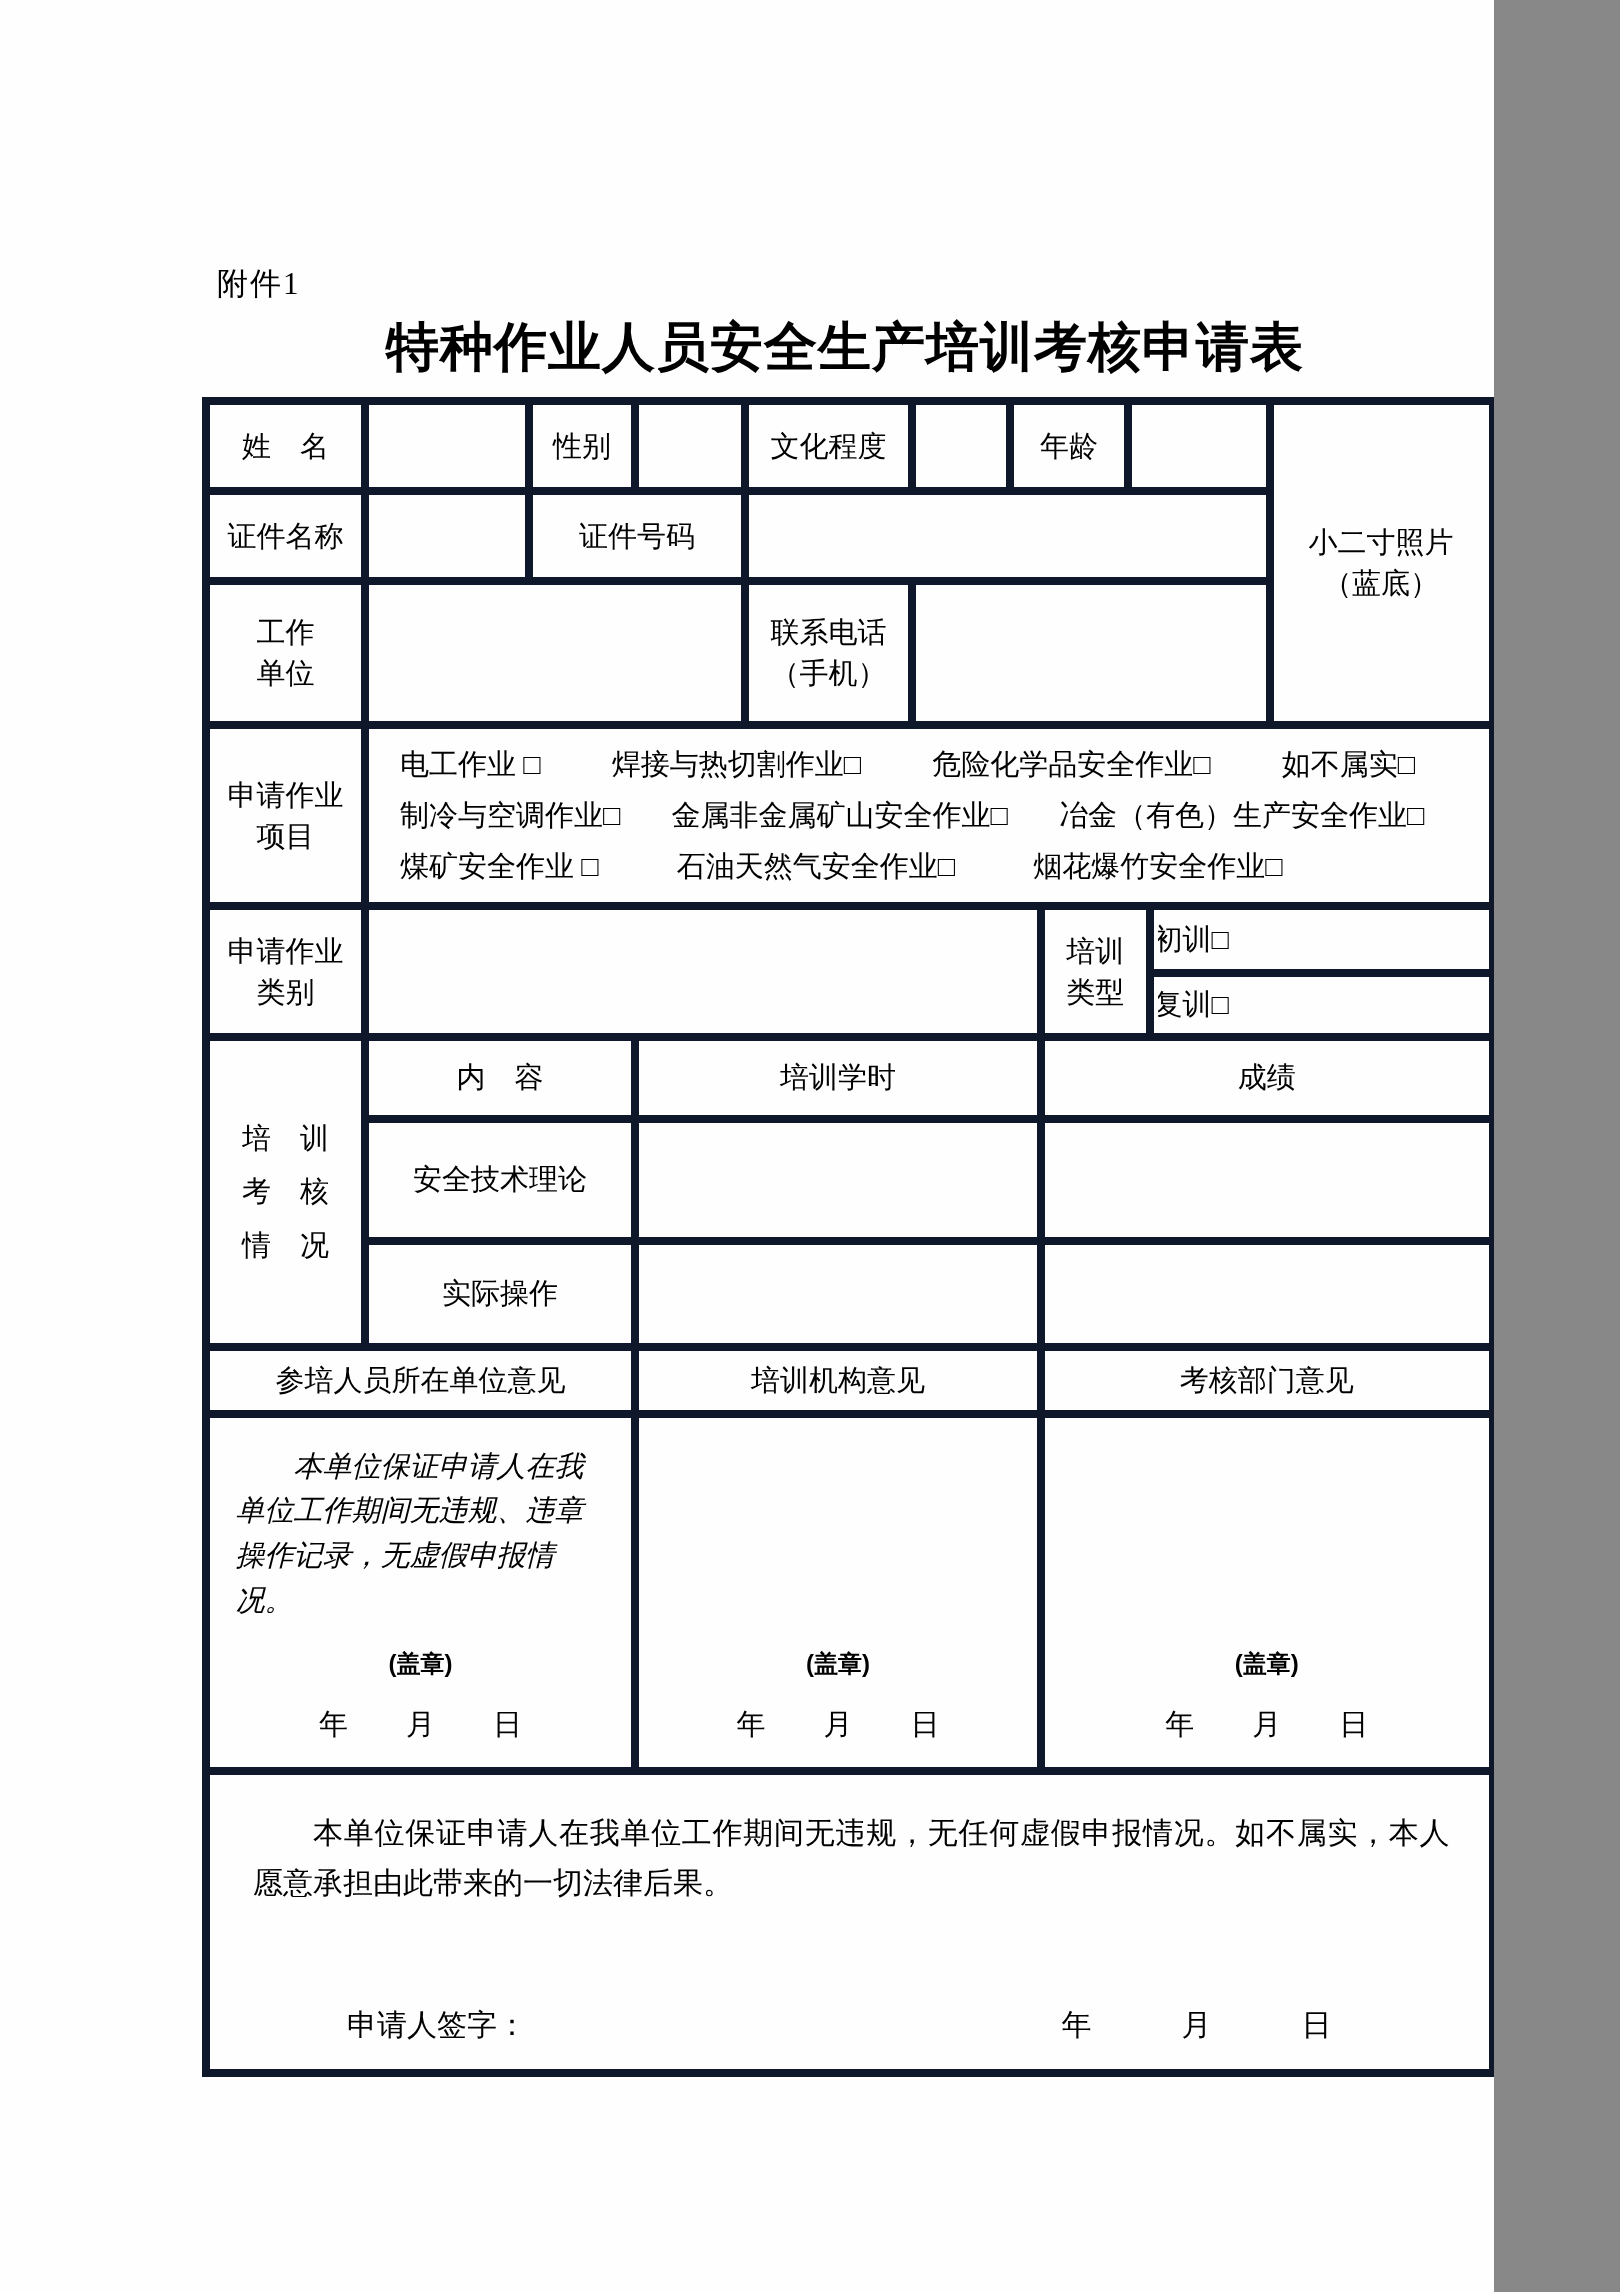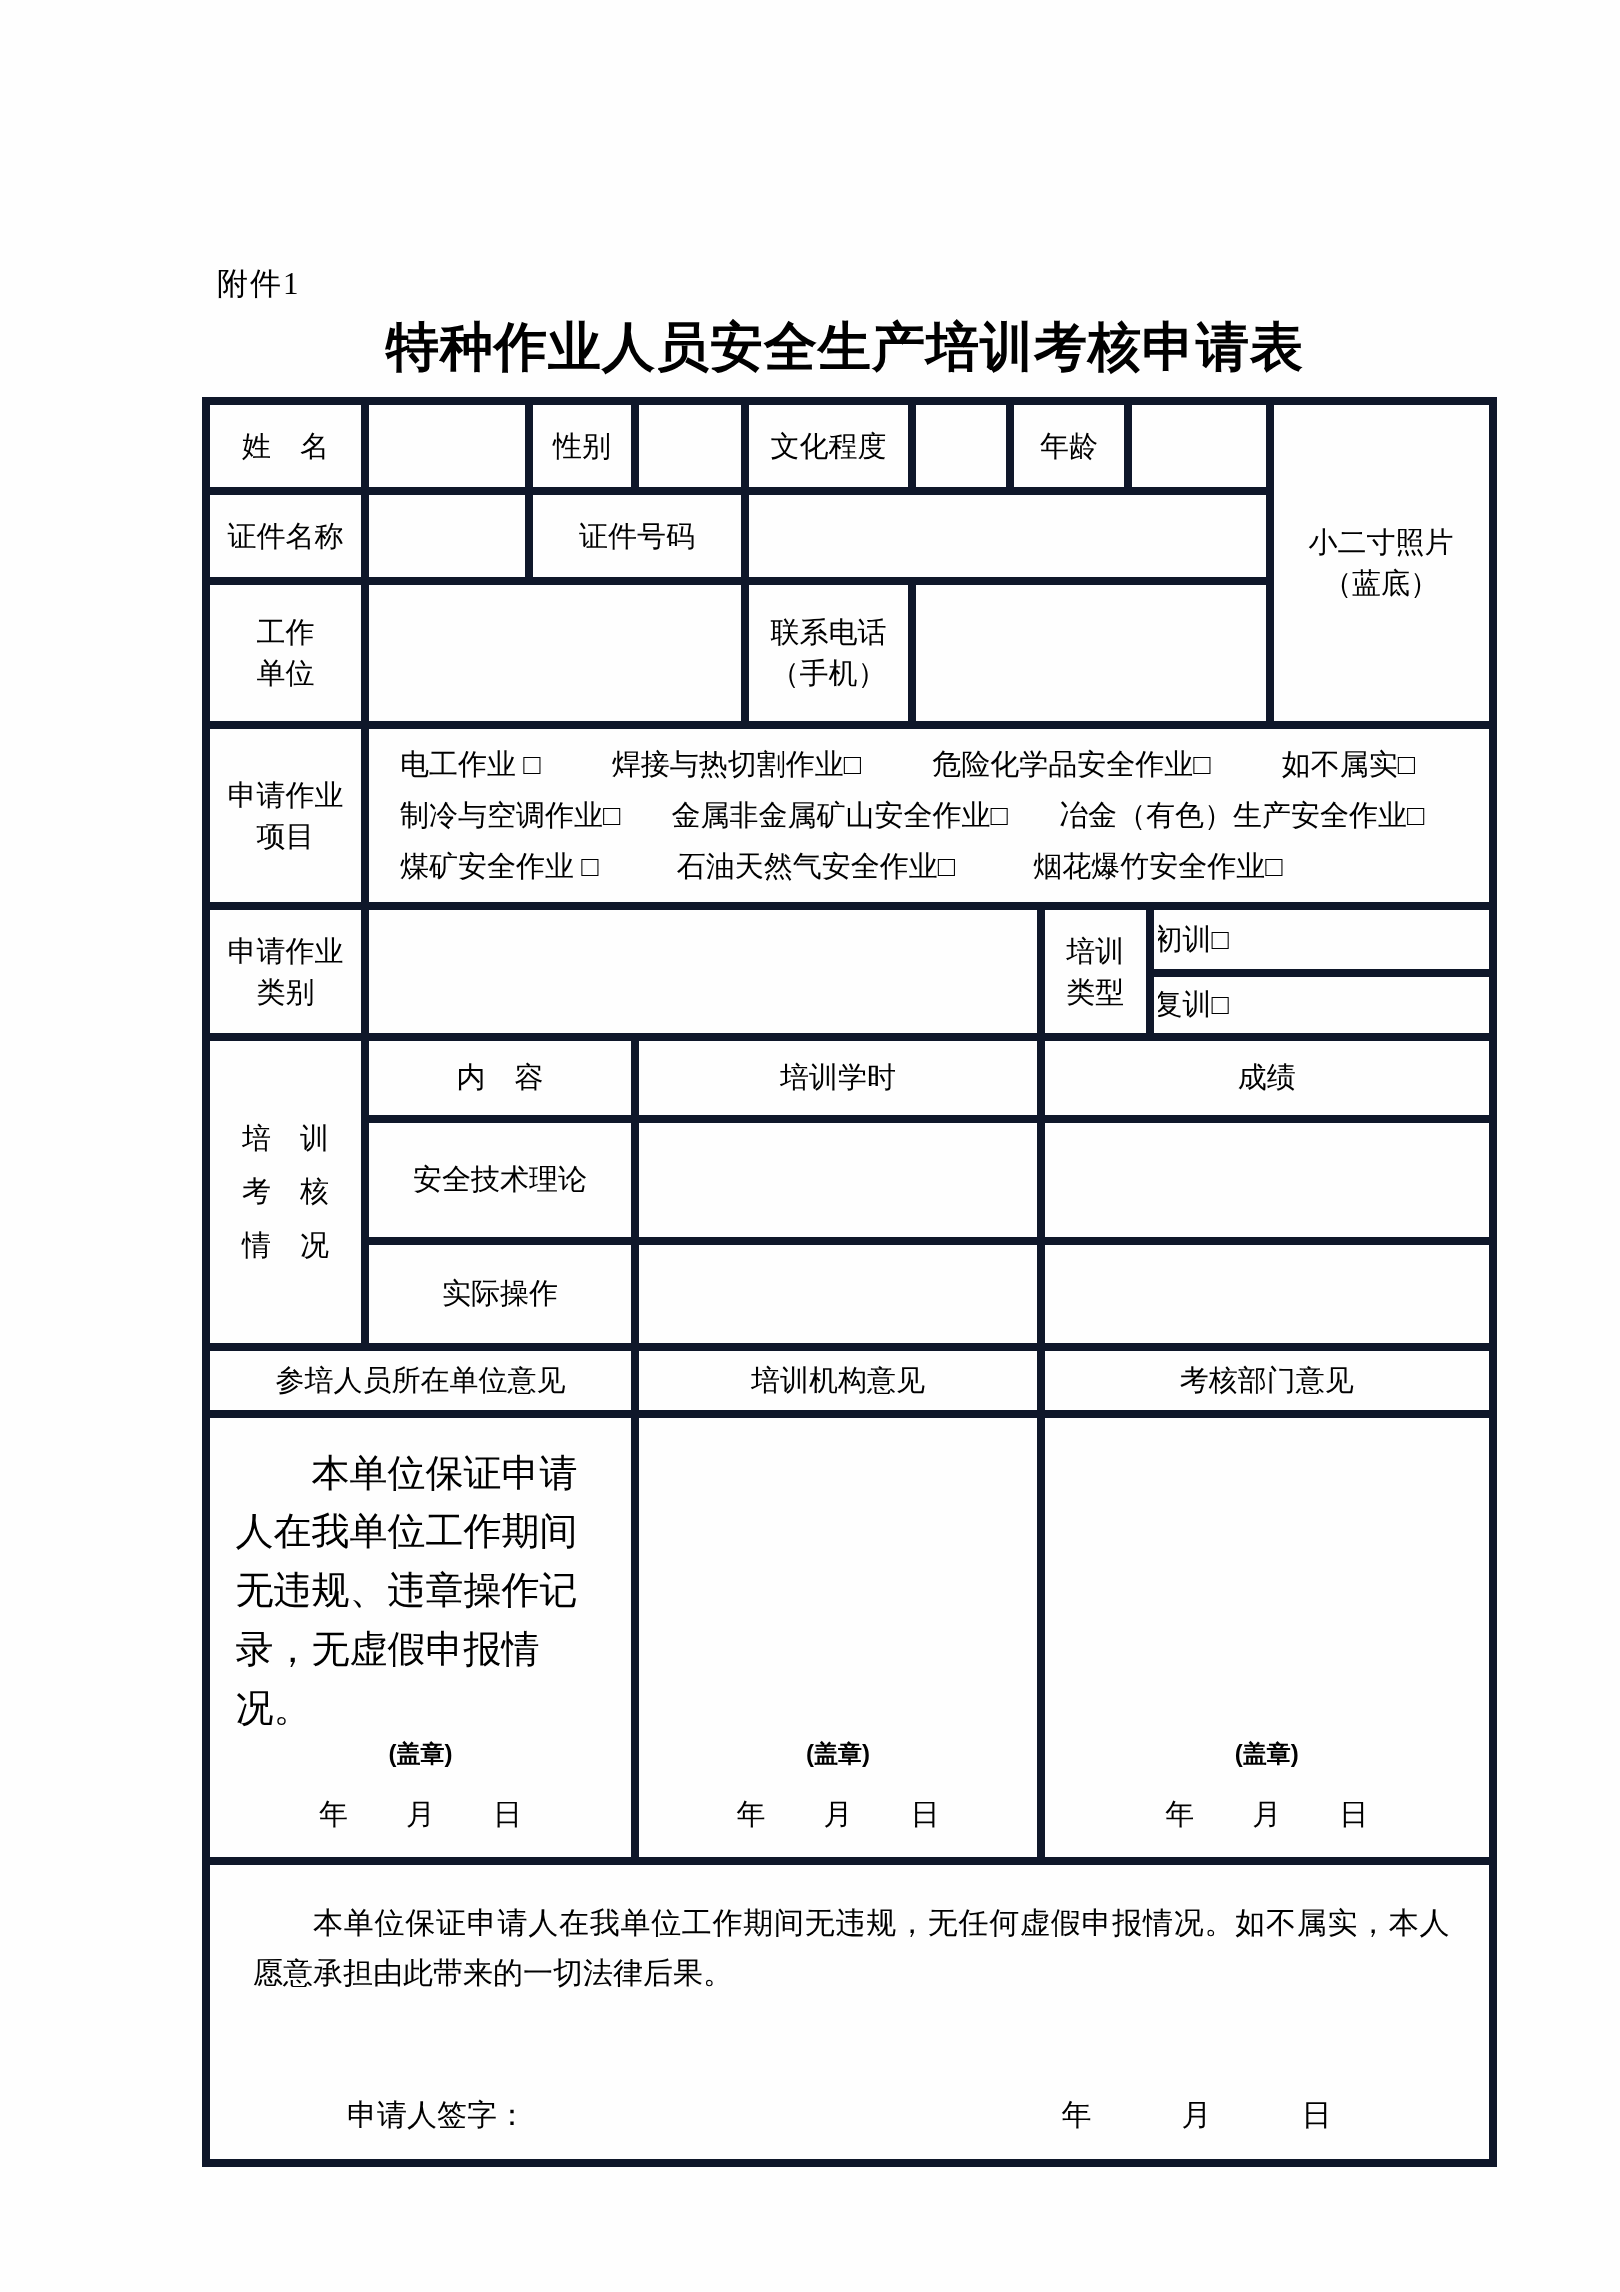--- a/index.html
+++ b/index.html
@@ -1,18 +1,18 @@
 <!DOCTYPE html>
 <html><head>
 <meta charset="utf-8">
 <style>
   html,body{margin:0;padding:0;background:#888;}
   .page{
     position:relative;
-    width:1620px;height:2293px;
+    width:1494px;height:2293px;
     background:#fefefe;
     font-family:"Liberation Serif","DejaVu Serif",serif;
     color:#000;
     overflow:hidden;
   }
   .attachment{
     position:absolute;left:217px;top:263px;
     font-size:31px;letter-spacing:2px;
   }
   .title-wrap{
@@ -44,21 +44,21 @@
   .h116{height:114px;} .h100{height:98px;} .h356{height:349px;} .h300{height:294px;}
   .items-cell{vertical-align:middle;}
   .items-inner{padding:9.8px 9.8px 9.8px 31px;}
   .items-line{display:flex;align-items:center;line-height:51px;white-space:nowrap;}
   .items-line.g1{column-gap:71px;}
   .items-line.g2{column-gap:51px;}
   .items-line.g3{column-gap:78px;}
   .opt-cell{padding-left:35px;border-radius:24px;}
   .tall-label{line-height:1.85;}
   .op-box{display:flex;flex-direction:column;height:100%;box-sizing:border-box;padding:25.5px 25.5px 21.6px 25.5px;}
-  .op-statement{text-align:left;text-indent:2em;line-height:1.55;font-size:38px;}
+  .op-statement{text-align:left;text-indent:2em;line-height:1.55;font-size:29px;font-style:italic;}
   .op-spacer{flex:1 1 auto;}
   .op-seal{text-align:center;font-size:24px;font-weight:bold;margin-bottom:25.5px;
            font-family:"Liberation Sans","DejaVu Sans",sans-serif;}
   .op-date{text-align:center;font-size:29px;}
   .decl-box{display:flex;flex-direction:column;height:100%;box-sizing:border-box;padding:33px 39px 23.5px 43px;}
   .decl-text{text-indent:2em;line-height:1.65;font-size:30px;text-align:justify;}
   .decl-sign-line{display:flex;justify-content:space-between;align-items:baseline;font-size:30px;
                   margin-top:auto;padding-left:94px;padding-right:118px;}
   .note{
     position:absolute;left:218px;top:1976px;

